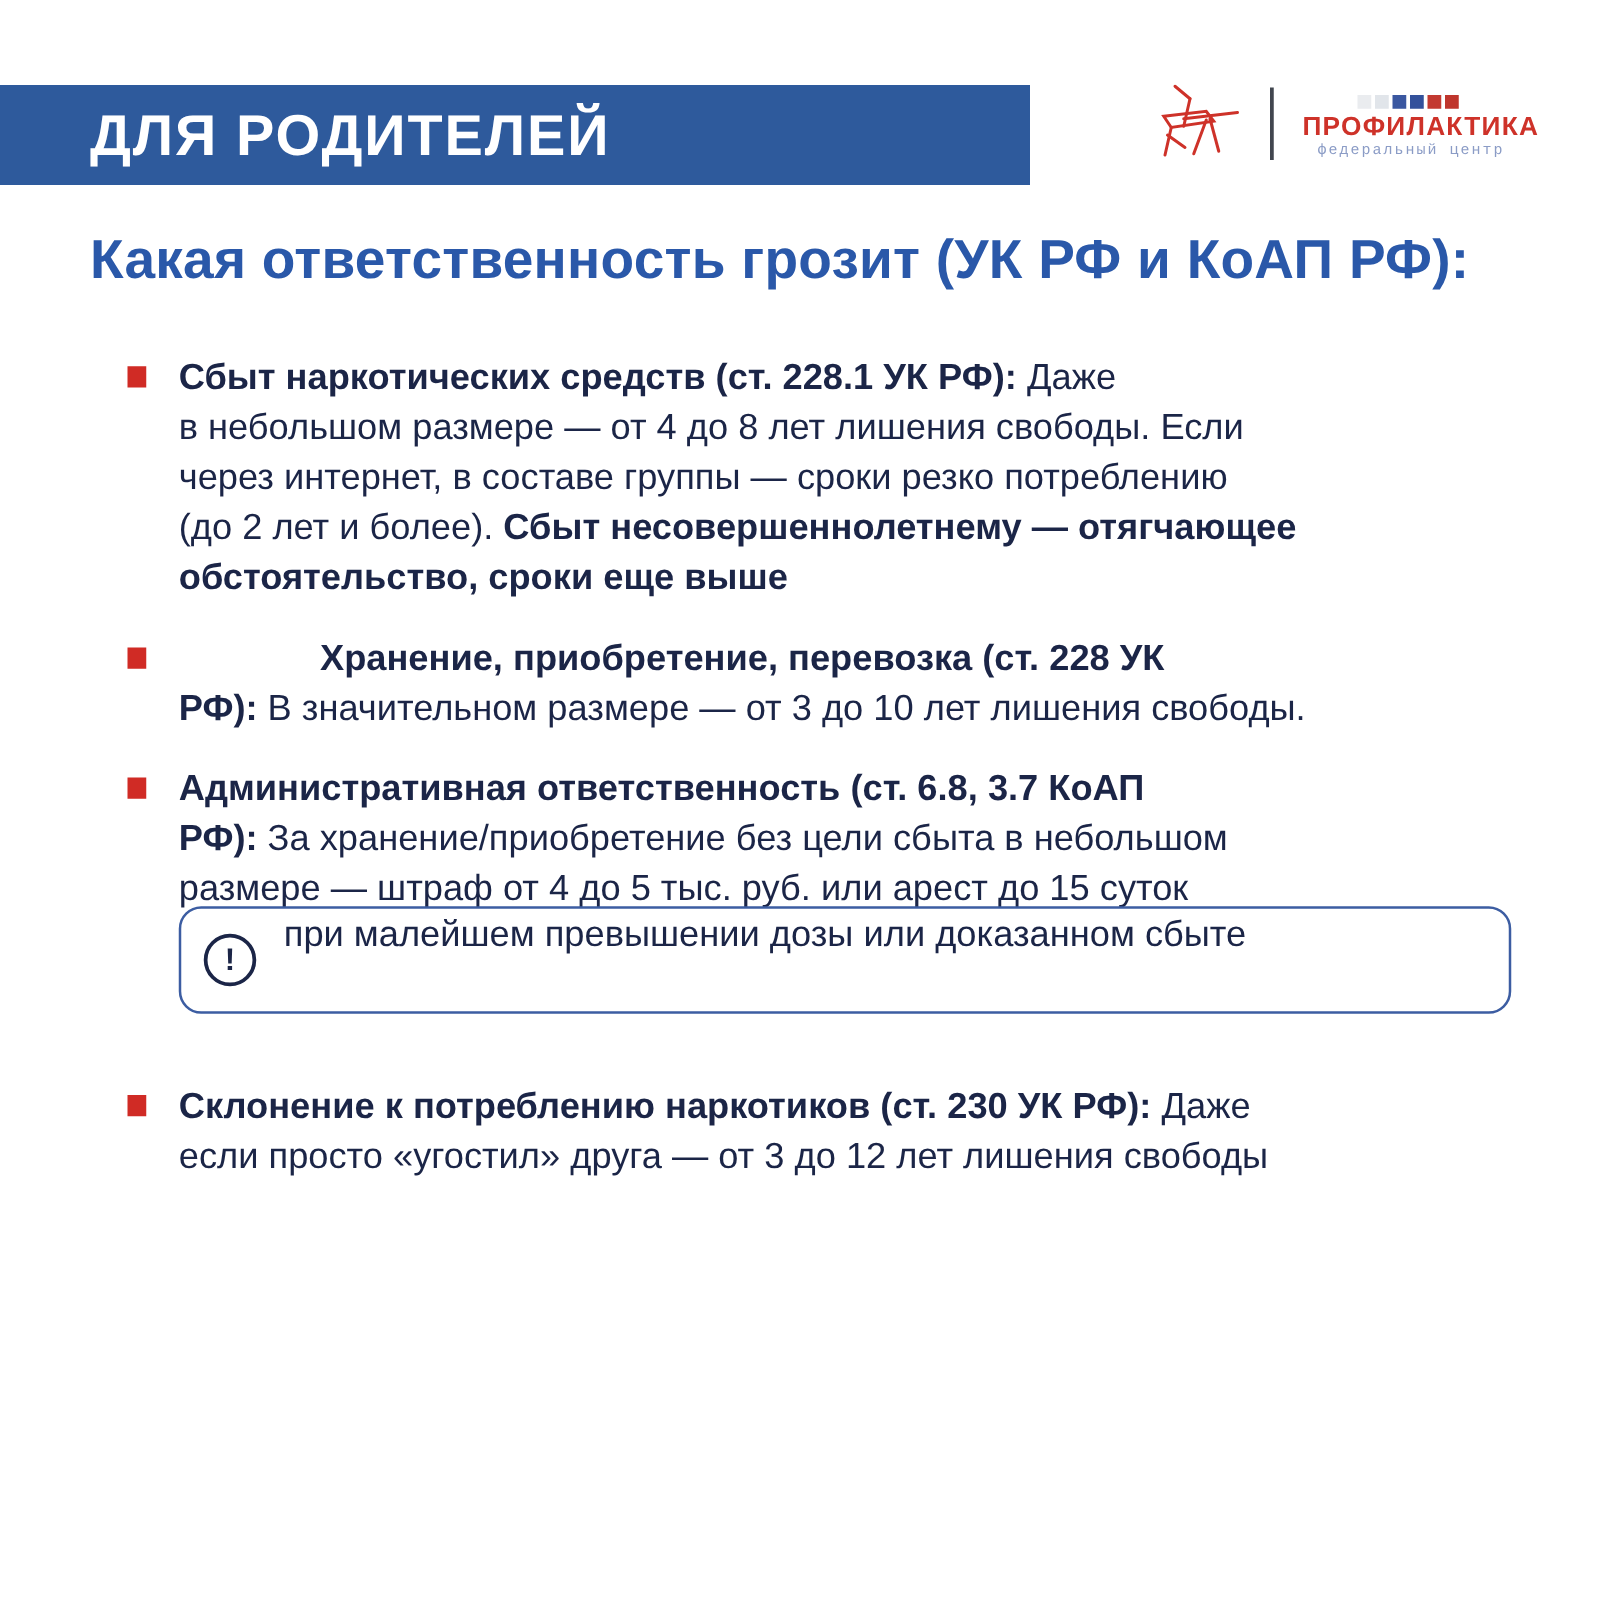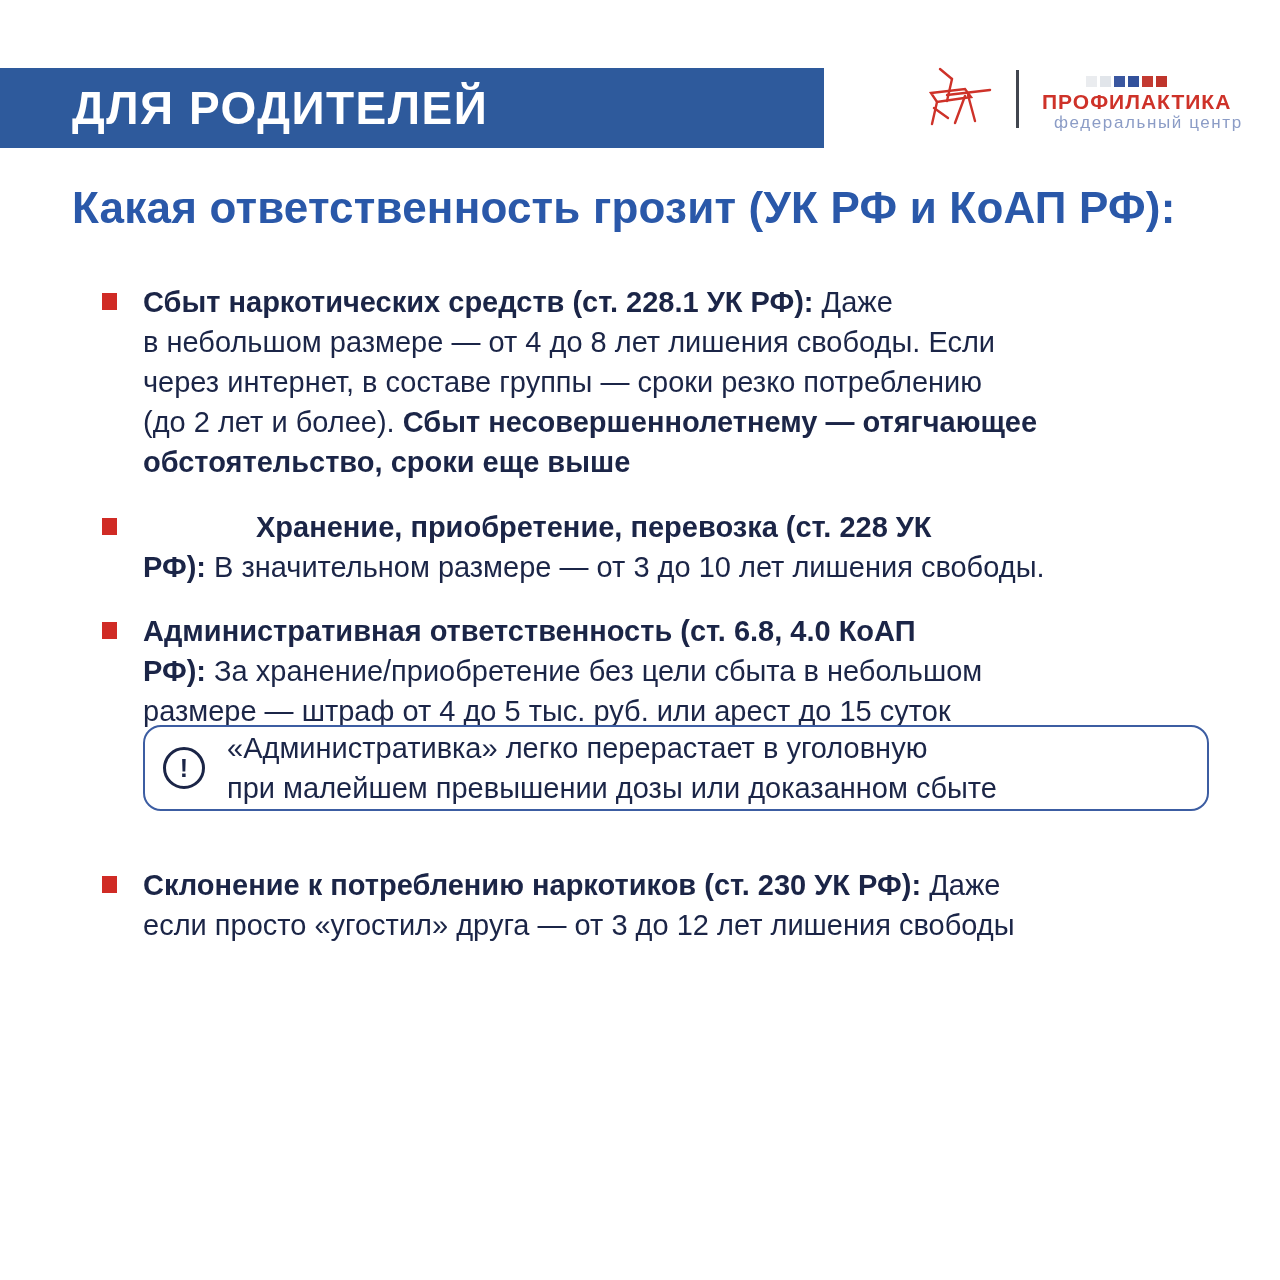--- a/index.html
+++ b/index.html
@@ -20,22 +20,22 @@
   
   .chair{position:absolute;left:924px;top:66px;width:68px;height:62px;}
   .logo-divider{position:absolute;left:1016px;top:70px;width:3px;height:58px;background:#41464f;}
   .flag-row{position:absolute;left:1086px;top:76px;display:flex;gap:3px;}
   .flag-sq{width:11px;height:11px;}
   .brand{
     position:absolute;left:1042px;top:90px;font-size:21px;font-weight:bold;
     color:#ce3229;letter-spacing:1px;white-space:nowrap;
   }
   .tagline{
-    position:absolute;left:1054px;top:113px;font-size:17px;
-    color:#8b9cc6;letter-spacing:1.6px;white-space:nowrap;
+    position:absolute;left:1054px;top:113px;font-size:12px;
+    color:#8b9cc6;letter-spacing:1.6px;white-space:nowrap;font-family:Liberation Mono, monospace;
   }
   
   .heading{
     position:absolute;left:72px;top:183px;font-size:44px;font-weight:bold;
     color:#2a58a9;white-space:nowrap;letter-spacing:0.2px;
   }
   
   .bullet{position:absolute;left:102px;margin-top:12px;}
   .bullet .marker{position:absolute;left:0;top:11px;width:15px;height:17px;background:#d02b25;}
   .bullet .lines{margin-left:41px;}
@@ -105,30 +105,29 @@
   <span class="marker" style="background: rgb(208, 43, 37);"></span>
   <div class="lines">
       <div class="tl"><span class="b">Хранение, приобретение, перевозка (ст. 228 УК</span></div>
       <div class="tl"><span class="b">РФ):</span><span> В значительном размере — от 3 до 10 лет лишения свободы.</span></div>
     </div>
 </div>
 
 <div class="bullet bullet-3">
   <span class="marker" style="background: rgb(208, 43, 37);"></span>
   <div class="lines">
-      <div class="tl"><span class="b">Административная ответственность (ст. 6.8, 4.0 КоАП</span></div>
+      <div class="tl"><span class="b">Административная ответственность (ст. 6.8, 3.7 КоАП</span></div>
       <div class="tl"><span class="b">РФ):</span><span> За хранение/приобретение без цели сбыта в небольшом</span></div>
       <div class="tl"><span>размере — штраф от 4 до 5 тыс. руб. или арест до 15 суток</span></div>
     </div>
 </div>
 
 <div class="callout" style="border-color: rgb(60, 93, 162);">
   <span class="callout-icon">!</span>
   <div class="lines">
-    <div class="tl">«Административка» легко перерастает в уголовную</div>
     <div class="tl">при малейшем превышении дозы или доказанном сбыте</div>
   </div>
 </div>
 
 <div class="bullet bullet-4">
   <span class="marker" style="background: rgb(208, 43, 37);"></span>
   <div class="lines">
       <div class="tl"><span class="b">Склонение к потреблению наркотиков (ст. 230 УК РФ):</span><span> Даже</span></div>
       <div class="tl"><span>если просто «угостил» друга — от 3 до 12 лет лишения свободы</span></div>
     </div>

